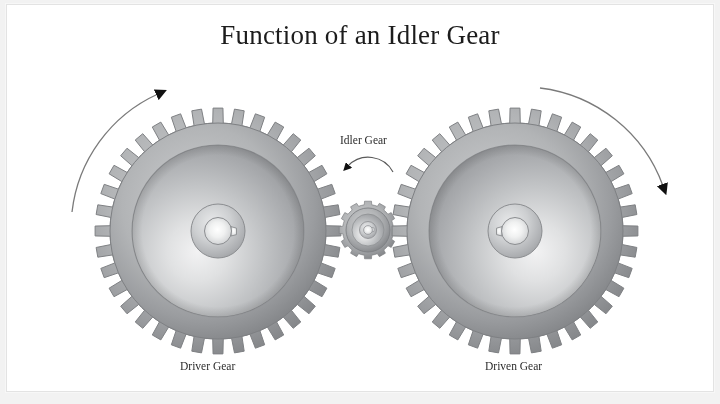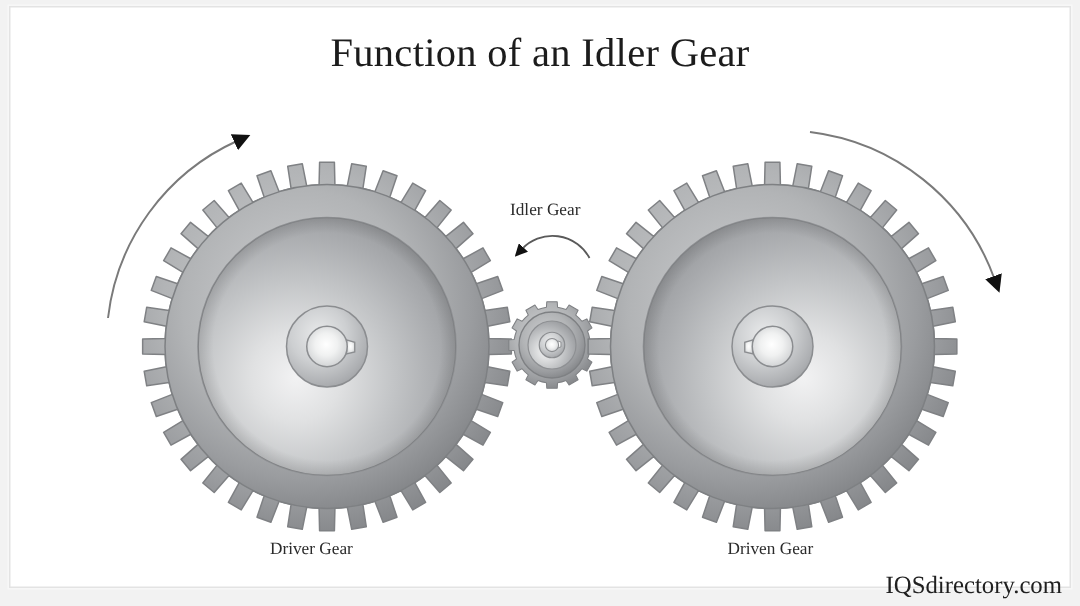--- a/index.html
+++ b/index.html
@@ -187,15 +187,14 @@
   </svg>
 
   <div class="title">Function of an Idler Gear</div>
 
   <div class="lbl" id="label-idler">Idler Gear</div>
 
   <div class="lbl" id="label-driver">Driver Gear</div>
 
   <div class="lbl" id="label-driven">Driven Gear</div>
 
-  <div id="watermark">IQSdirectory.com</div>
 
 </div>
 
 </body></html>

